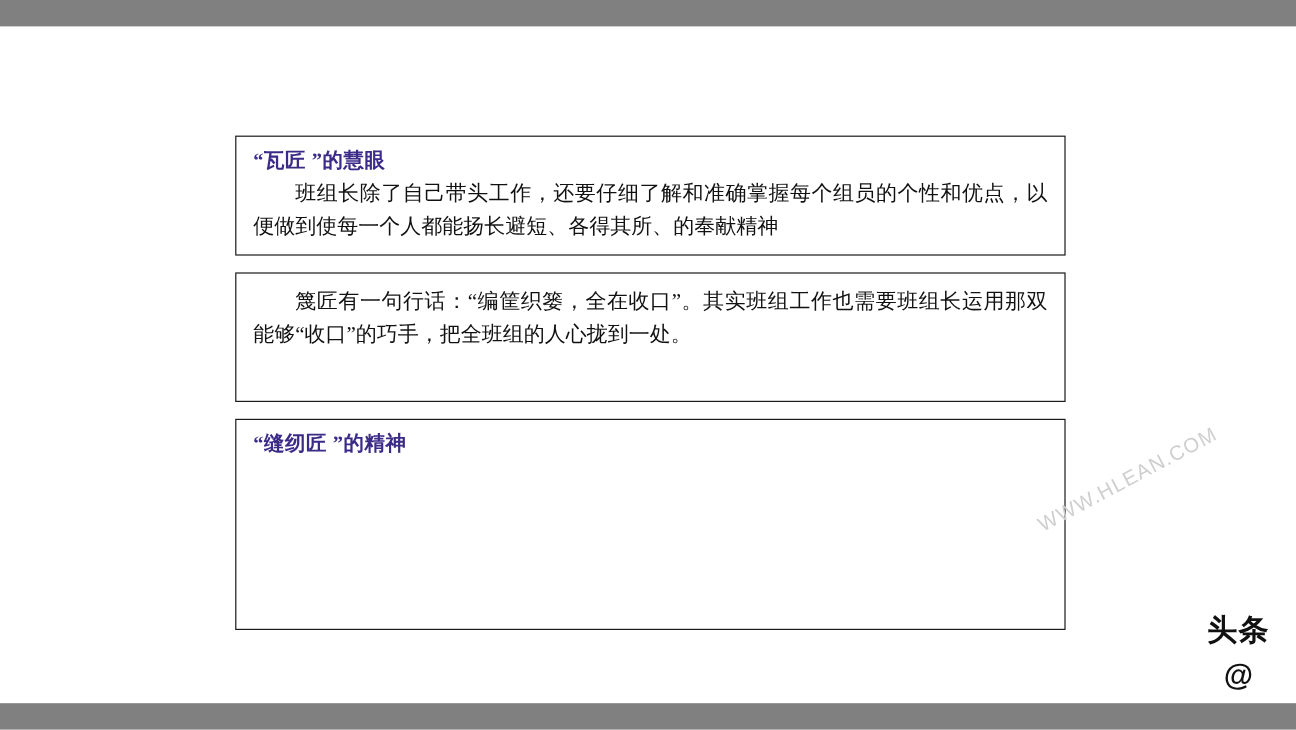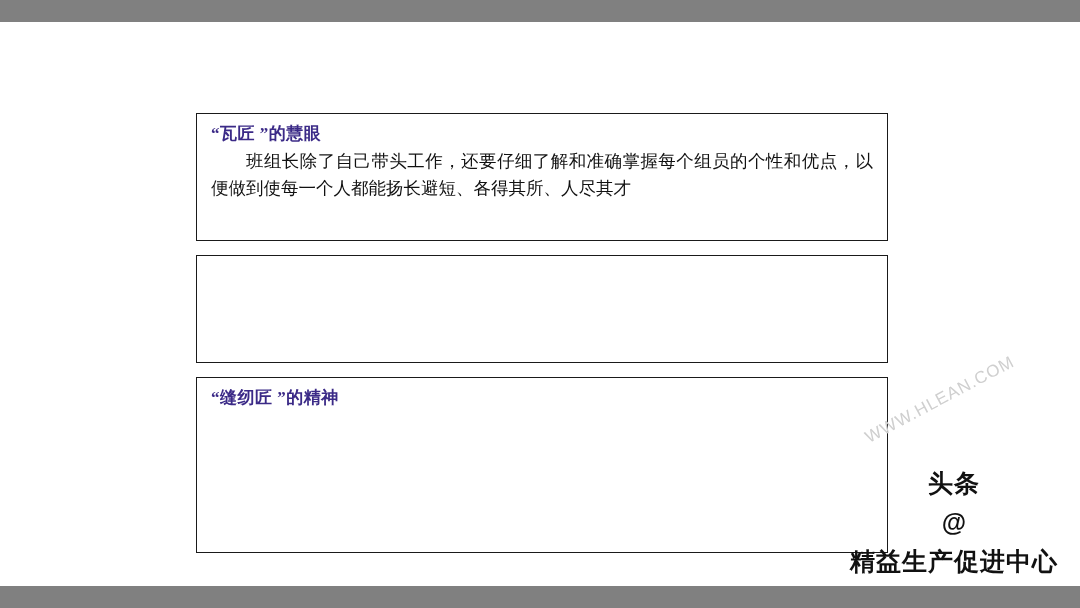--- a/index.html
+++ b/index.html
@@ -58,21 +58,21 @@
     margin: 0 0 4px 0;
   }
   .card-body {
     color: #111111;
     font-size: 17.5px;
     line-height: 1.52;
     text-indent: 2em;
     margin: 0;
     text-align: justify;
   }
-  .card-1 { height: 128px; }
+  .card-1 { height: 100px; }
   .card-2 { height: 108px; }
   .card-3 { height: 176px; }
 
   .watermark-diag {
     position: absolute;
     left: 862px;
     top: 430px;
     transform: rotate(-28deg);
     transform-origin: left top;
     color: #cfcfcf;
@@ -116,35 +116,35 @@
 <body>
 
 <div class="slide">
 
   <div class="bar-top"></div>
 
   <div class="content">
 
     <div class="card card-1">
       <div class="card-title">“瓦匠 ”的慧眼</div>
-      <div class="card-body">班组长除了自己带头工作，还要仔细了解和准确掌握每个组员的个性和优点，以便做到使每一个人都能扬长避短、各得其所、人尽其才</div>
+      <div class="card-body">班组长除了自己带头工作，还要仔细了解和准确掌握每个组员的个性和优点，以便做到使每一个人都能扬长避短、各得其所、的奉献精神</div>
     </div>
 
     <div class="card card-2">
+      <div class="card-body">篾匠有一句行话：“编筐织篓，全在收口”。其实班组工作也需要班组长运用那双能够“收口”的巧手，把全班组的人心拢到一处。</div>
     </div>
 
     <div class="card card-3">
       <div class="card-title">“缝纫匠 ”的精神</div>
     </div>
 
   </div>
 
   <div class="watermark-diag">WWW.HLEAN.COM</div>
 
   <div class="footer-brand">
     <span class="toutiao">头条</span>
     <span class="at">@</span>
-    <span class="brand-name">精益生产促进中心</span>
   </div>
 
   <div class="bar-bottom"></div>
 
 </div>
 
 </body></html>

